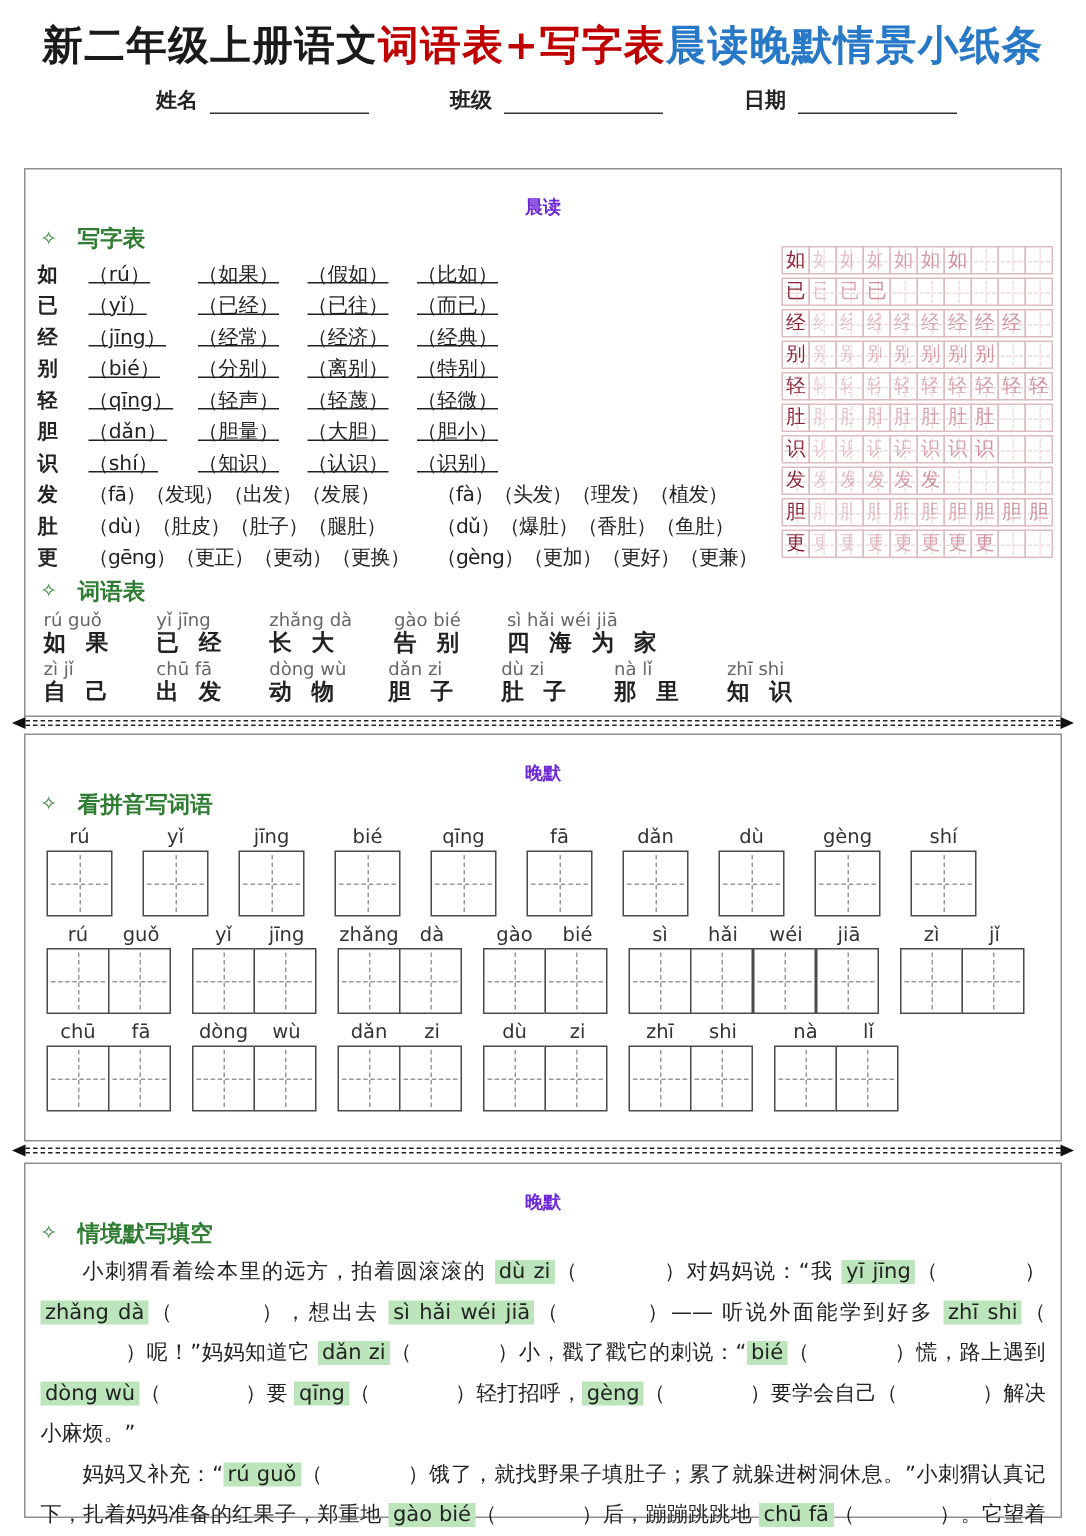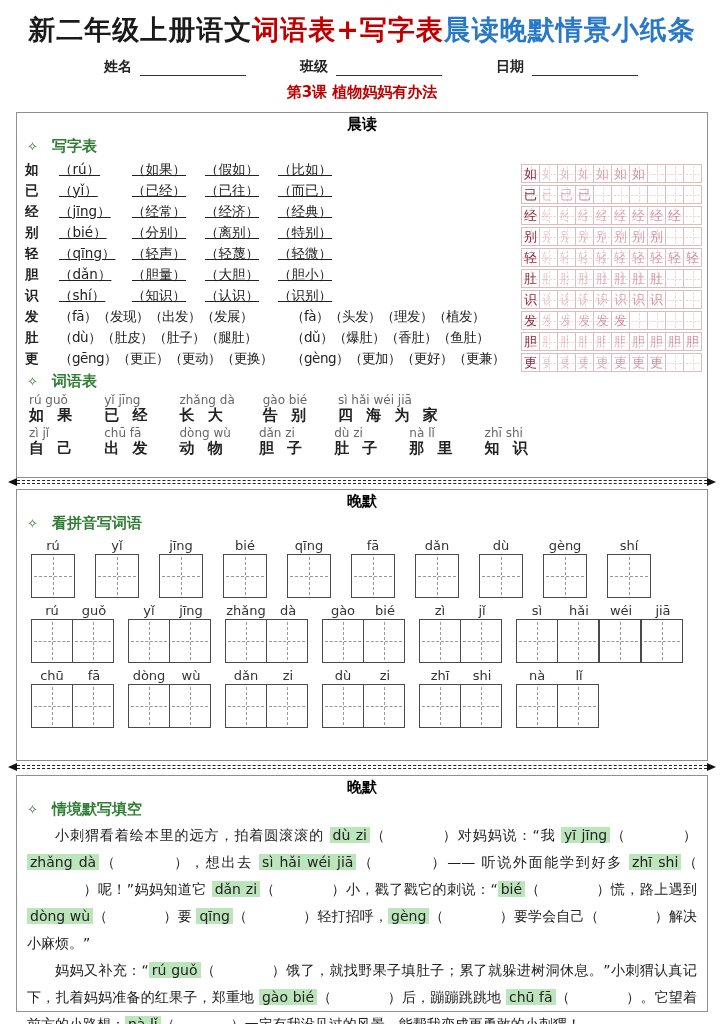--- a/index.html
+++ b/index.html
@@ -15,21 +15,21 @@
   .field { display:flex; align-items:flex-end; margin-right:42px;margin-left:12px; }
   .field-label { margin-right:8px; }
   .field-line { display:inline-block; width:106px; border-bottom:1.5px solid #333; height:16px; }
   .lesson-title { text-align:center; color:#c00000; font-weight:bold; font-size:15px; margin-top:7px; }
 
   
   .box { position:absolute; left:16px; width:692px; border:1px solid #8f8f8f; background:#fff; }
   .box-1 { top:112px; height:366px; }
   .box-2 { top:489px; height:272px; }
   .box-3 { top:775px; height:237px; }
-  .box-header { text-align:center; color:#000000; font-weight:bold; font-size:15px; margin-top:2px; }
+  .box-header { text-align:center; color:#6d28d9; font-weight:bold; font-size:12px; margin-top:17px; }
   .section-title { display:flex; align-items:center; color:#2e7d32; font-weight:bold;
     font-size:15px; margin:3px 0 3px 10px; }
   .bullet-icon { margin-right:14px; font-size:13px; }
 
   
   .xzb-rows { margin-left:8px; }
   .xzb-row { display:flex; align-items:center; height:21px; font-size:13.5px; }
   .xzb-char { width:34px; font-weight:bold; }
   .xzb-item { width:73px; white-space:nowrap;text-decoration:underline; }
   .xzb-left { width:232px; white-space:nowrap; letter-spacing:-0.5px; }
@@ -94,21 +94,20 @@
       <div class="field">
         <span class="field-label">班级</span>
         <span class="field-line"></span>
       </div>
       <div class="field">
         <span class="field-label">日期</span>
         <span class="field-line"></span>
       </div>
     </div>
 
-  <div class="lesson-title">第3课 植物妈妈有办法</div>
 
   <div class="box box-1">
     <div class="box-header">晨读</div>
     <div class="section-title">
       <span class="bullet-icon">✧</span>
       <span>写字表</span>
     </div>
     <div class="xzb-rows" id="xzb-rows">
         <div class="xzb-row">
           <span class="xzb-char">如</span>
@@ -603,43 +602,43 @@
             <div class="py-label">gào</div>
             <div class="tzg-cell"></div>
           </div>
           <div class="py-unit">
             <div class="py-label">bié</div>
             <div class="tzg-cell"></div>
           </div>
         </div>
         <div class="tzg-group">
           <div class="py-unit">
+            <div class="py-label">sì</div>
+            <div class="tzg-cell"></div>
+          </div>
+          <div class="py-unit">
+            <div class="py-label">hǎi</div>
+            <div class="tzg-cell"></div>
+          </div>
+          <div class="py-unit">
+            <div class="py-label">wéi</div>
+            <div class="tzg-cell"></div>
+          </div>
+          <div class="py-unit">
+            <div class="py-label">jiā</div>
+            <div class="tzg-cell"></div>
+          </div>
+        </div>
+        <div class="tzg-group">
+          <div class="py-unit">
             <div class="py-label">zì</div>
             <div class="tzg-cell"></div>
           </div>
           <div class="py-unit">
             <div class="py-label">jǐ</div>
-            <div class="tzg-cell"></div>
-          </div>
-        </div>
-        <div class="tzg-group">
-          <div class="py-unit">
-            <div class="py-label">sì</div>
-            <div class="tzg-cell"></div>
-          </div>
-          <div class="py-unit">
-            <div class="py-label">hǎi</div>
-            <div class="tzg-cell"></div>
-          </div>
-          <div class="py-unit">
-            <div class="py-label">wéi</div>
-            <div class="tzg-cell"></div>
-          </div>
-          <div class="py-unit">
-            <div class="py-label">jiā</div>
             <div class="tzg-cell"></div>
           </div>
         </div>
       </div>
     <div class="py-row" id="py-row3">
         <div class="tzg-group">
           <div class="py-unit">
             <div class="py-label">chū</div>
             <div class="tzg-cell"></div>
           </div>

